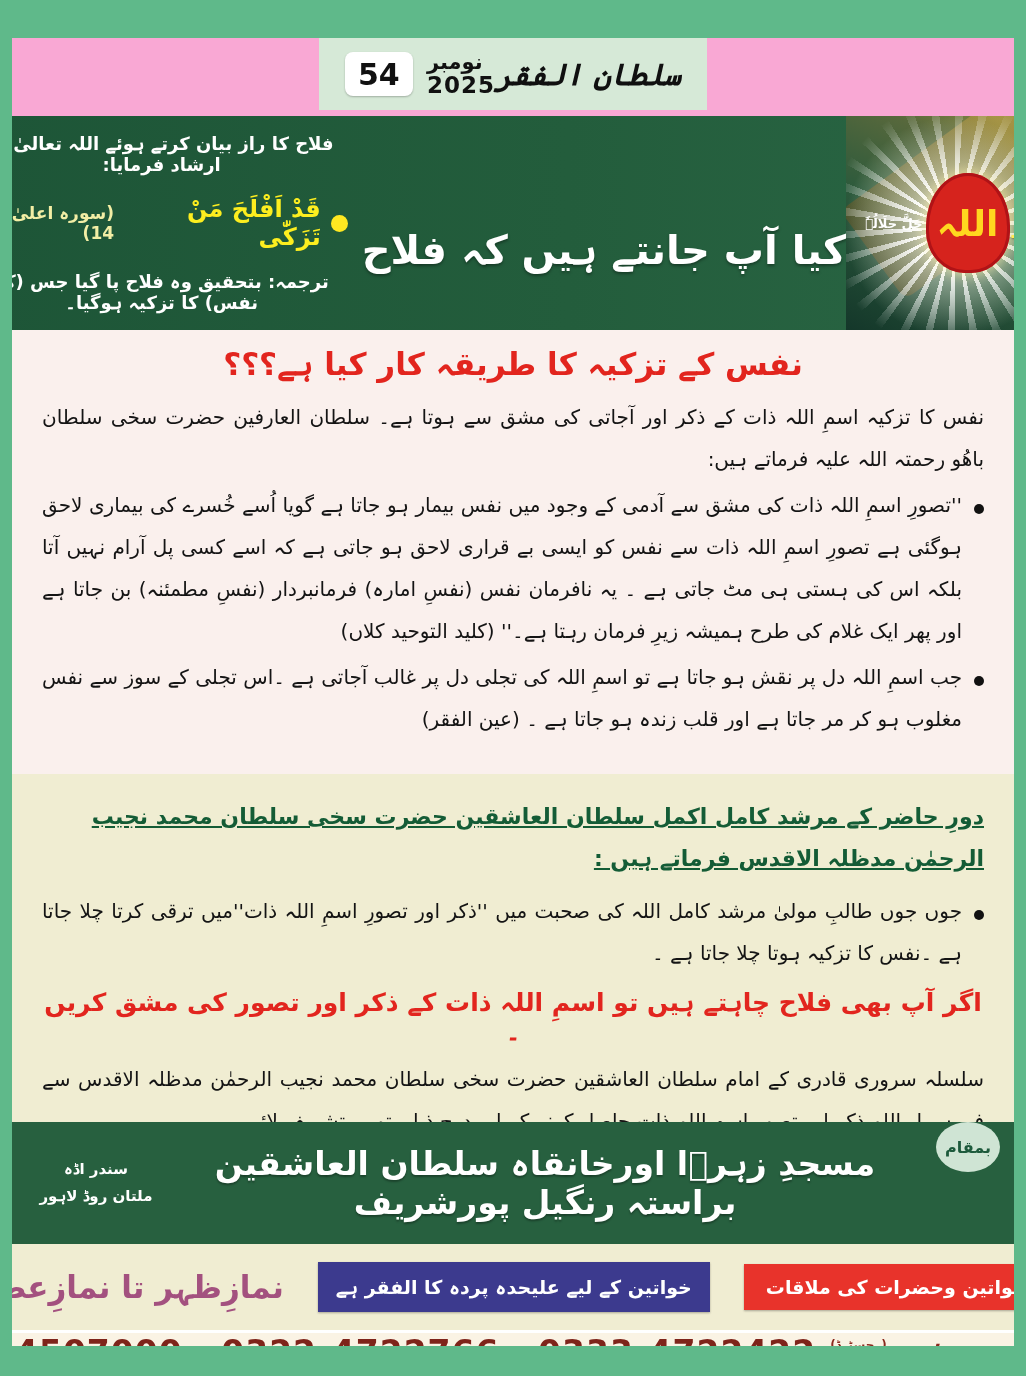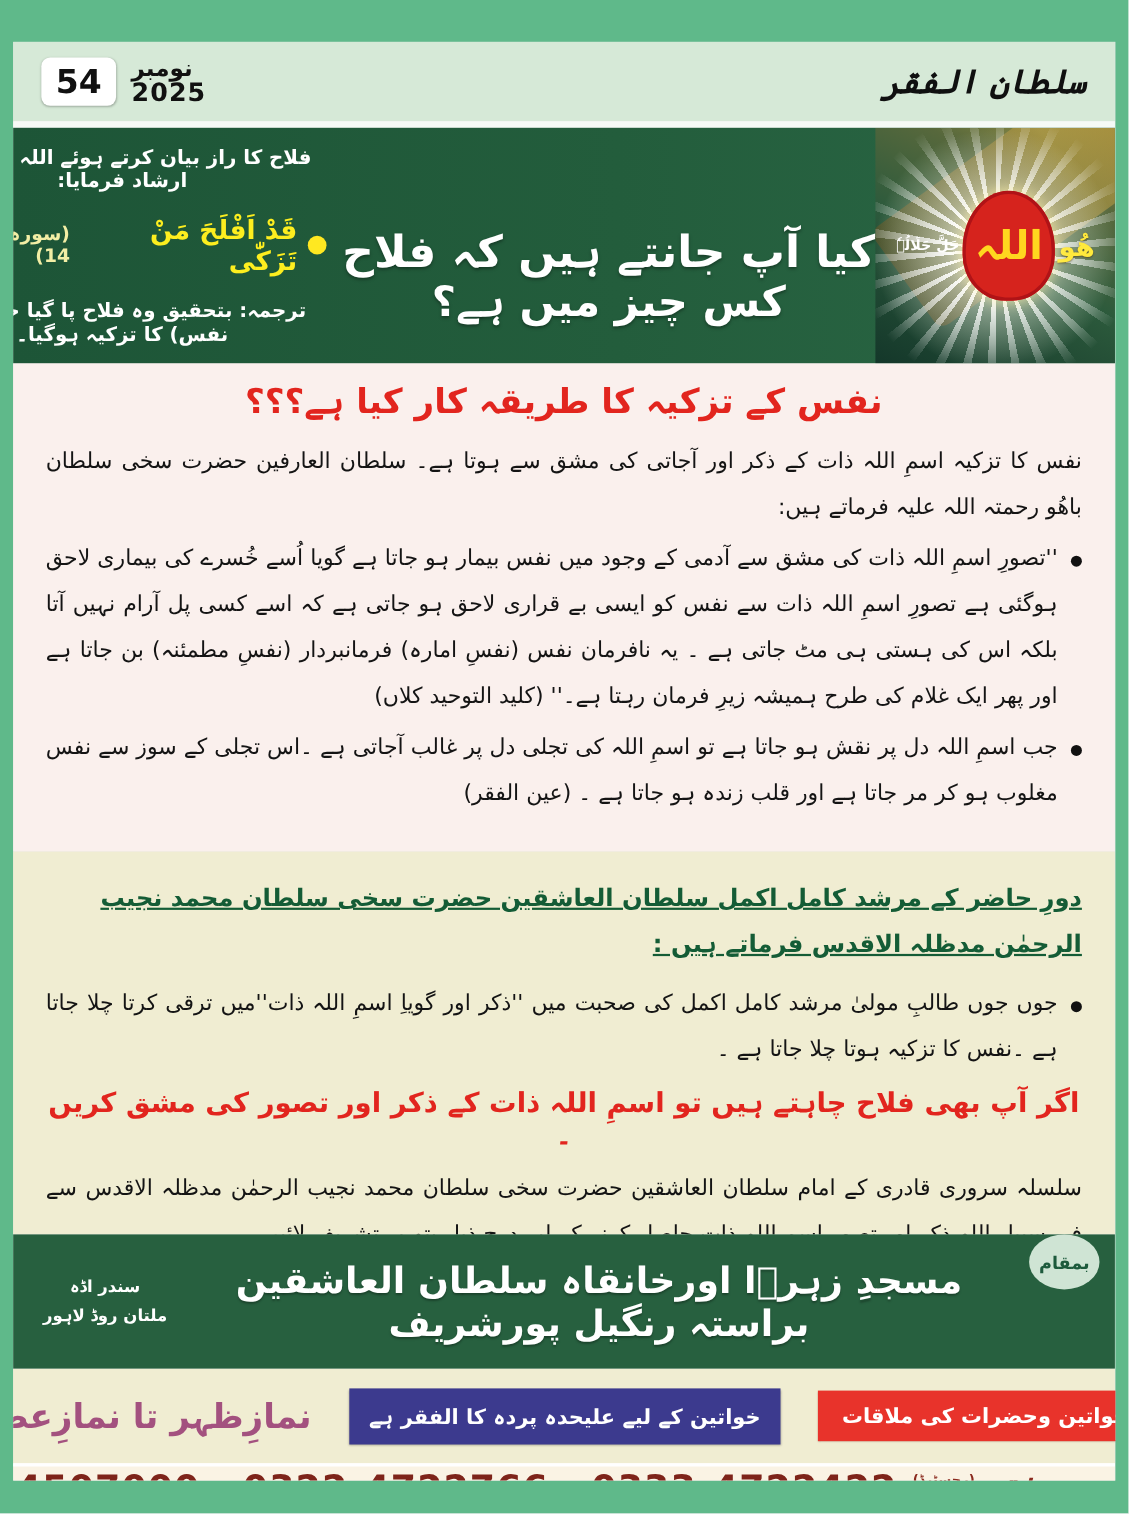--- a/index.html
+++ b/index.html
@@ -1,18 +1,18 @@
 <!DOCTYPE html>
 <html lang="ur" dir="rtl"><head>
 <meta charset="utf-8">
 <style>
   * { margin:0; padding:0; box-sizing:border-box; }
   body { font-family:"DejaVu Sans", sans-serif; background:#ffffff; }
   .frame { width:1026px; height:1376px; background:#5fb98a; padding:38px 12px 30px 12px; margin:0 auto; }
-  .inner { width:100%; height:100%; background:#e5e5e5; display:flex; flex-direction:column; overflow:hidden; }
+  .inner { width:100%; height:100%; background:#f9a8d4; display:flex; flex-direction:column; overflow:hidden;align-items:center; }
 
   
   .header-bar { height:72px; background:#d6e9d7; display:flex; direction:ltr; align-items:center; justify-content:space-between; padding:0 26px; flex:0 0 auto; }
   .header-left { display:flex; align-items:center; gap:14px; }
   .page-num { background:#ffffff; border-radius:8px; width:68px; height:44px; display:flex; align-items:center; justify-content:center; font-size:30px; font-weight:bold; color:#111; box-shadow:0 1px 2px rgba(0,0,0,.25); }
   .date-block { display:flex; flex-direction:column; align-items:flex-start; line-height:1.05; }
   .month { font-size:21px; font-weight:bold; color:#111; }
   .year { font-size:23px; font-weight:bold; color:#111; letter-spacing:1px; }
   .logo { font-family:"DejaVu Serif", serif; font-style:italic; font-weight:bold; font-size:30px; color:#101010; }
 
@@ -104,21 +104,20 @@
         <div class="glow"></div>
         <div class="rays"></div>
         <div class="emblem">
           <span class="hu">ھُو</span>
           <span class="allah-oval">اللہ</span>
           <span class="jalla">جَلَّ جَلَالُہٗ</span>
         </div>
       </div>
       <div class="headline-zone">
         <div class="headline-l1">کیا آپ جانتے ہیں کہ فلاح</div>
-        <div class="headline-l2">کس چیز میں ہے؟</div>
       </div>
       <div class="quote-zone">
         <div class="quote-intro">فلاح کا راز بیان کرتے ہوئے اللہ تعالیٰ نے ارشاد فرمایا:</div>
         <div class="verse-line">
           <span class="vdot"></span>
           <span class="verse">قَدْ اَفْلَحَ مَنْ تَزَکّٰی</span>
           <span class="vref">(سورہ اعلیٰ۔14)</span>
         </div>
         <div class="translation">ترجمہ: بتحقیق وہ فلاح پا گیا جس (کے نفس) کا تزکیہ ہوگیا۔</div>
       </div>
@@ -134,21 +133,21 @@
       <div class="bullet-item">
         <span class="bdot"></span>
         <p class="body-p">جب اسمِ اللہ دل پر نقش ہو جاتا ہے تو اسمِ اللہ کی تجلی دل پر غالب آجاتی ہے ۔اس تجلی کے سوز سے نفس مغلوب ہو کر مر جاتا ہے اور قلب زندہ ہو جاتا ہے ۔ (عین الفقر)</p>
       </div>
     </div>
 
     <div class="sec-cream">
       <div class="h-green">دورِ حاضر کے مرشد کامل اکمل سلطان العاشقین حضرت سخی سلطان محمد نجیب الرحمٰن مدظلہ الاقدس فرماتے ہیں :</div>
       <div class="bullet-item">
         <span class="bdot"></span>
-        <p class="body-p">جوں جوں طالبِ مولیٰ مرشد کامل اکمل کی صحبت میں ''ذکر اور گویاِ اسمِ اللہ ذات''میں ترقی کرتا چلا جاتا ہے ۔نفس کا تزکیہ ہوتا چلا جاتا ہے ۔</p>
+        <p class="body-p">جوں جوں طالبِ مولیٰ مرشد کامل اللہ کی صحبت میں ''ذکر اور تصورِ اسمِ اللہ ذات''میں ترقی کرتا چلا جاتا ہے ۔نفس کا تزکیہ ہوتا چلا جاتا ہے ۔</p>
       </div>
       <div class="cta-red">اگر آپ بھی فلاح چاہتے ہیں تو اسمِ اللہ ذات کے ذکر اور تصور کی مشق کریں ۔</div>
       <p class="body-p">سلسلہ سروری قادری کے امام سلطان العاشقین حضرت سخی سلطان محمد نجیب الرحمٰن مدظلہ الاقدس سے فی سبیل اللہ ذکر اور تصور اسمِ اللہ ذات حاصل کرنے کے لیے درج ذیل پتہ پر تشریف لائیں ۔</p>
     </div>
 
     <div class="address">
       <div class="bmq-badge">بمقام</div>
       <div class="addr-main">مسجدِ زہرؓا اورخانقاہ سلطان العاشقین براستہ رنگیل پورشریف</div>
       <div class="addr-sub">
         <div>سندر اڈہ</div>

